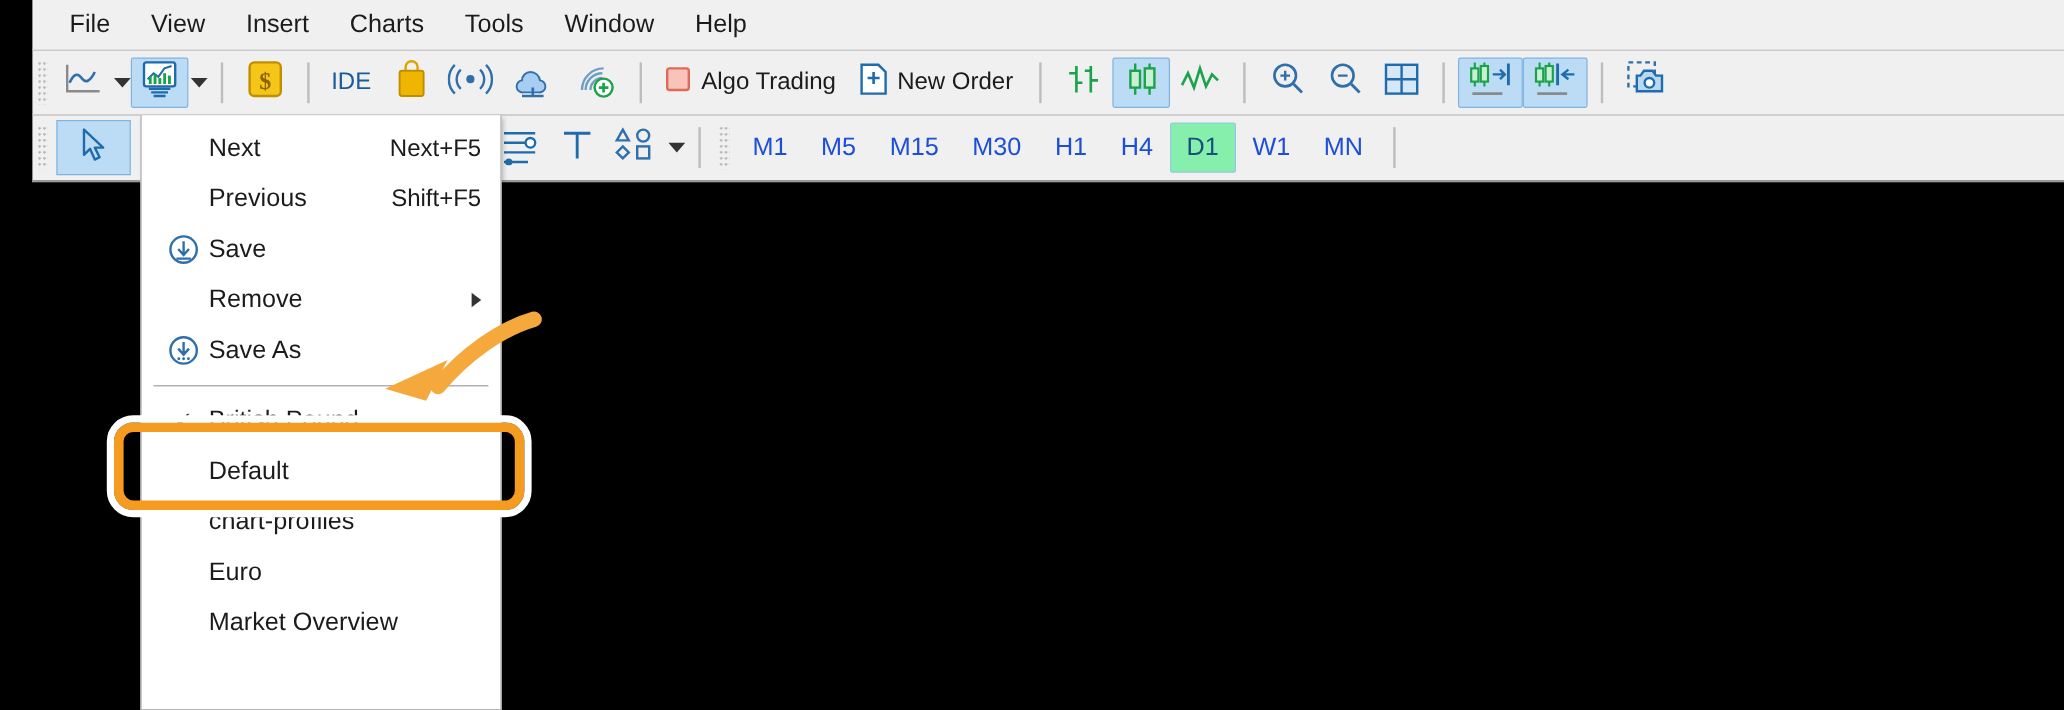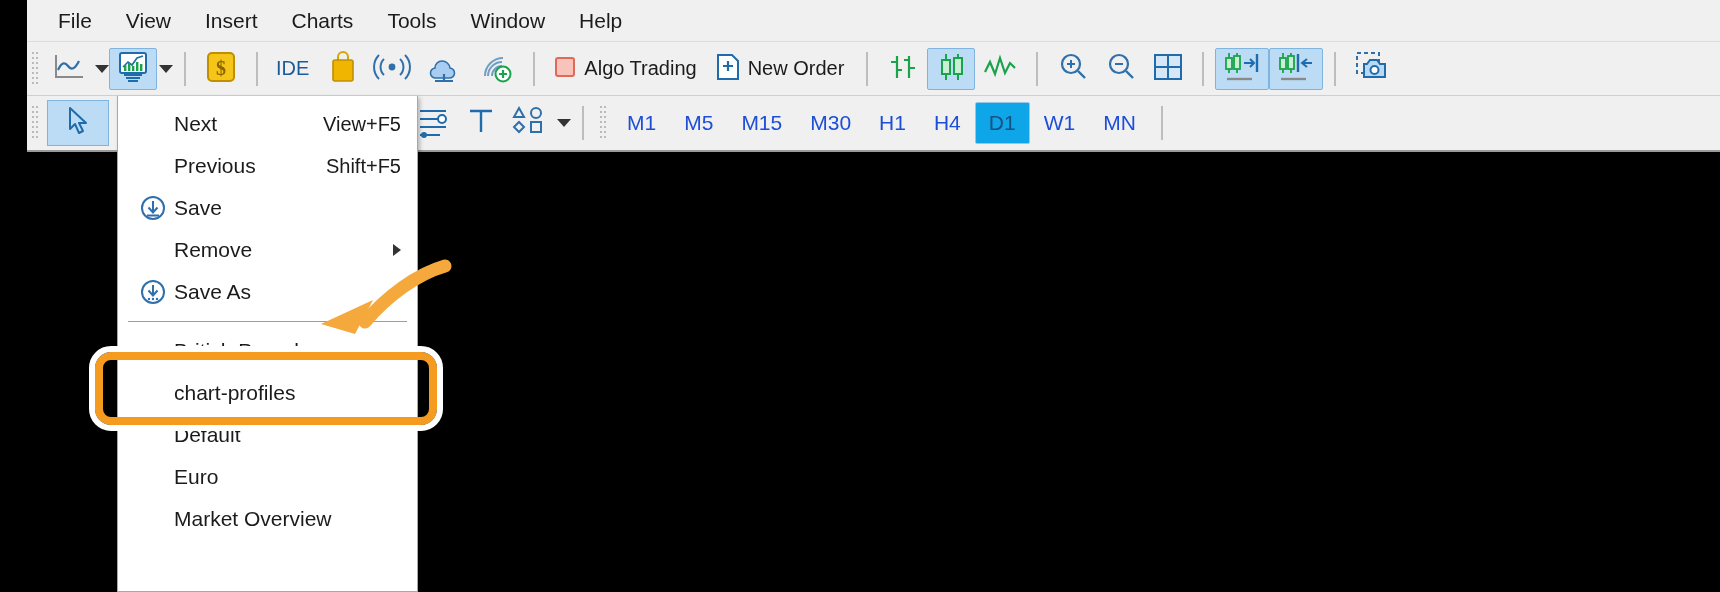--- a/index.html
+++ b/index.html
@@ -95,21 +95,21 @@
     height: 42px;
     padding: 0 13px;
     display: flex; align-items: center; justify-content: center;
     font-size: 21px;
     color: #1d4ed8;
     border: 1px solid transparent;
     border-radius: 2px;
     flex: 0 0 auto;
     cursor: default;
   }
-  .tf-btn.active { background: #0ea5e9; border-color: #96c6ea; color: #15507f; }
+  .tf-btn.active { background: #86efac; border-color: #96c6ea; color: #15507f; }
 
   
   .cursor-cell {
     width: 62px; height: 46px;
     background: #bcdcf5;
     border: 1px solid #7fb4e0;
     display: flex; align-items: center; justify-content: center;
     margin-left: 2px;
     flex: 0 0 auto;
   }
@@ -504,21 +504,21 @@
   <div class="right-rail"></div>
   <div class="edge-circle"></div>
 
   <div class="chart-area"></div>
 
   <div class="dropdown">
 
     <div class="menu-item">
       <span class="mi-gutter"></span>
       <span class="mi-text">Next</span>
-      <span class="mi-accel">View+F5</span>
+      <span class="mi-accel">Next+F5</span>
     </div>
 
     <div class="menu-item">
       <span class="mi-gutter"></span>
       <span class="mi-text">Previous</span>
       <span class="mi-accel">Shift+F5</span>
     </div>
 
     <div class="menu-item">
       <span class="mi-gutter">
@@ -554,26 +554,26 @@
 
     <div class="menu-item">
       <span class="mi-gutter">
         <span class="mi-check">✓</span>
       </span>
       <span class="mi-text">British Pound</span>
     </div>
 
     <div class="menu-item">
       <span class="mi-gutter"></span>
+      <span class="mi-text">Default</span>
+    </div>
+
+    <div class="menu-item">
+      <span class="mi-gutter"></span>
       <span class="mi-text">chart-profiles</span>
-    </div>
-
-    <div class="menu-item">
-      <span class="mi-gutter"></span>
-      <span class="mi-text">Default</span>
     </div>
 
     <div class="menu-item">
       <span class="mi-gutter"></span>
       <span class="mi-text">Euro</span>
     </div>
 
     <div class="menu-item">
       <span class="mi-gutter"></span>
       <span class="mi-text">Market Overview</span>

